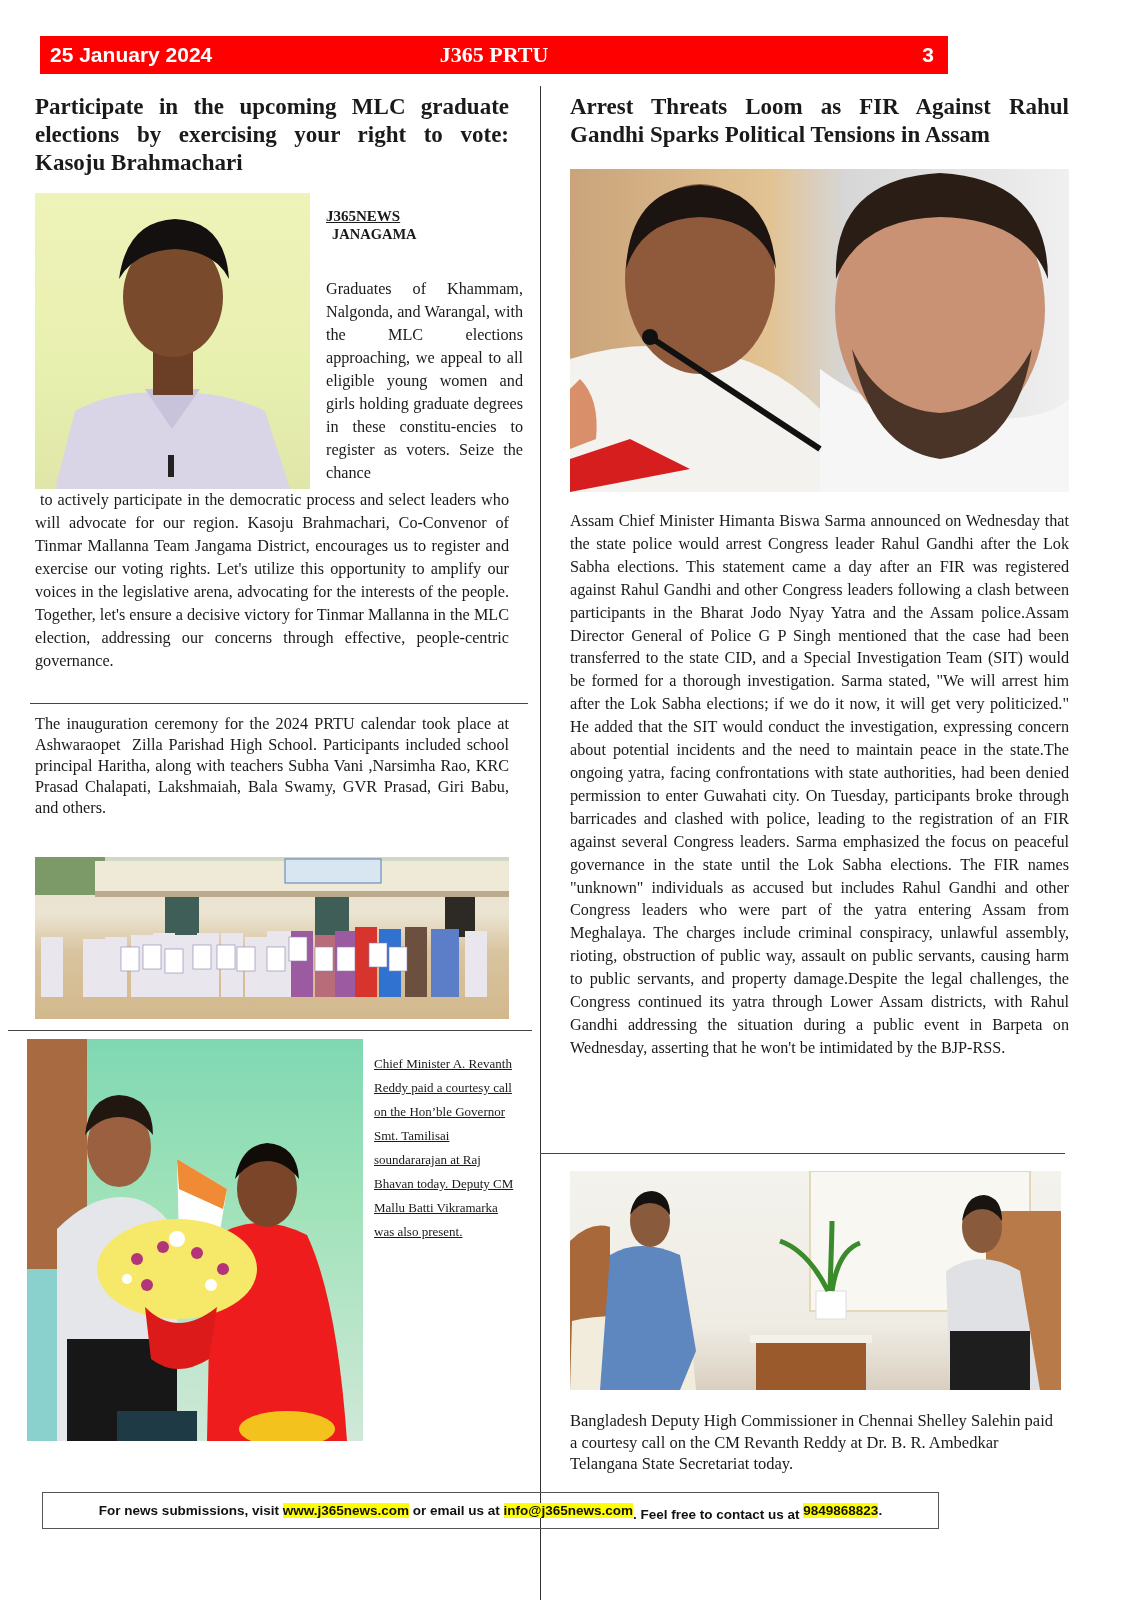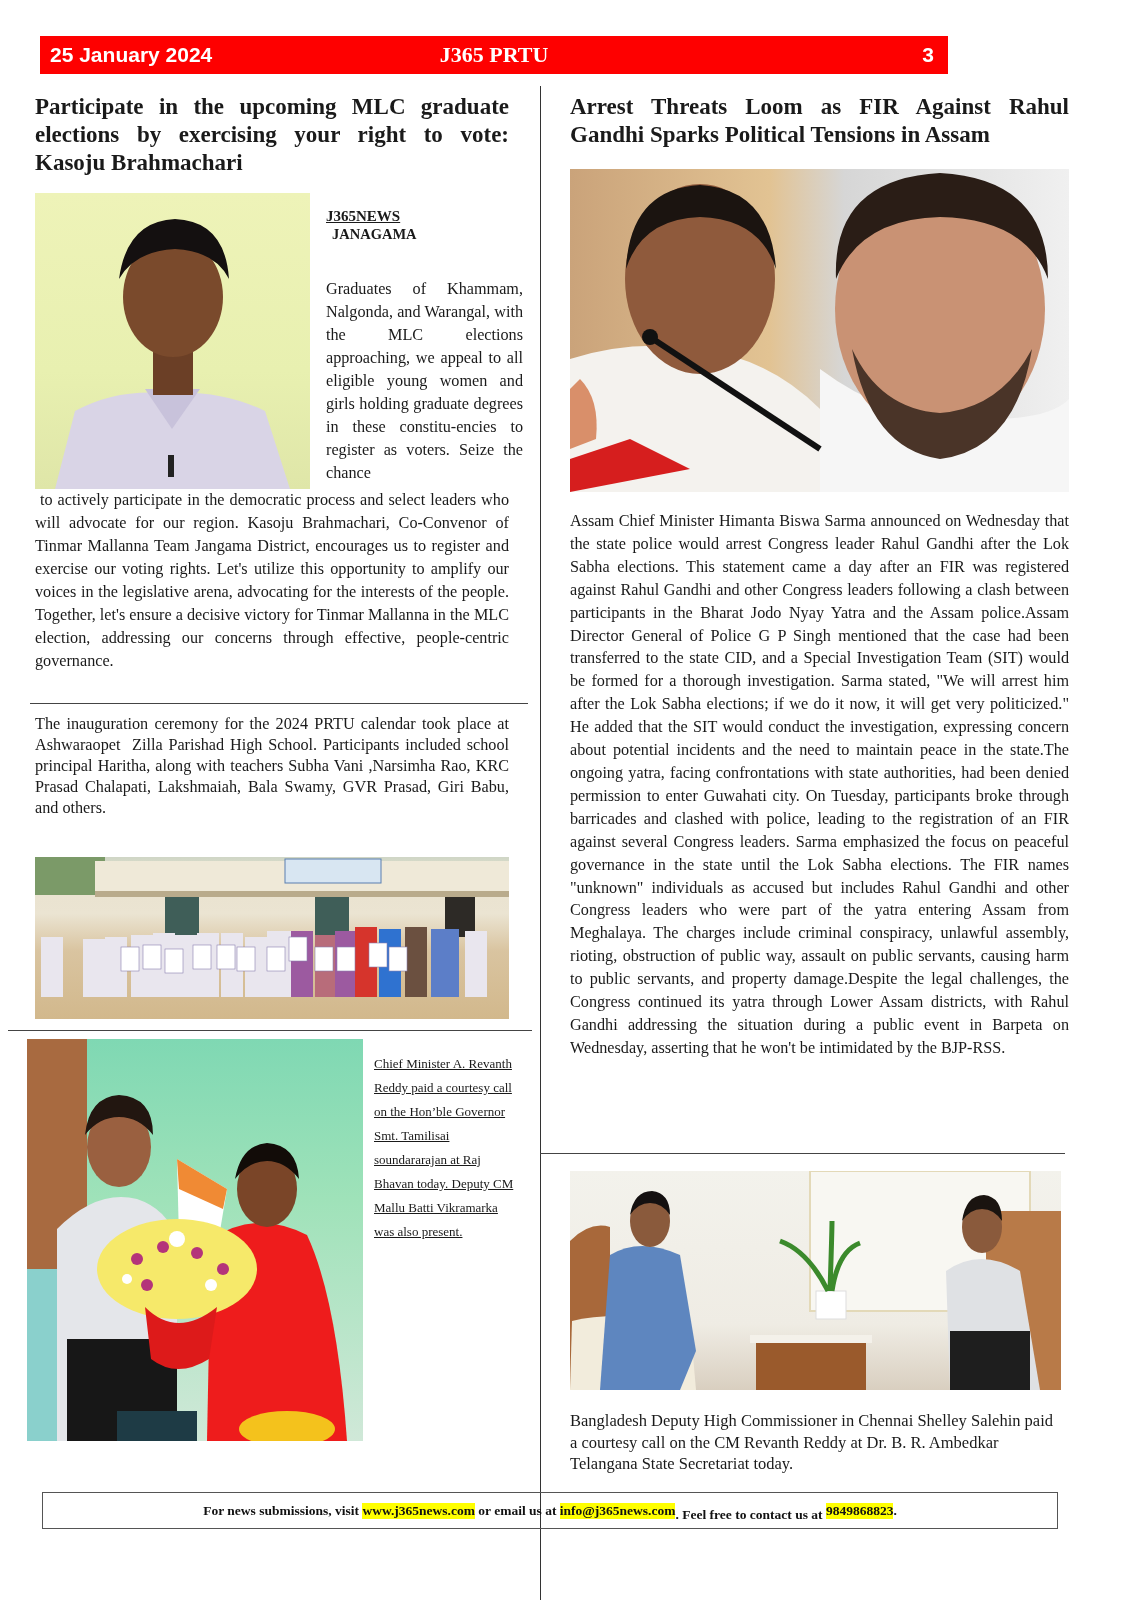--- a/index.html
+++ b/index.html
@@ -40,22 +40,22 @@
     background: linear-gradient(180deg, #cfd6c6 0%, #e9e2cf 12%, #ebe4d2 35%, #d9c4a0 58%, #d2b88c 100%);
   }
   .photo-politics { background: linear-gradient(90deg, #caa37a 0%, #e2c393 40%, #d6d6d6 55%, #f0f0f0 100%); }
   .photo-governor { background: linear-gradient(180deg, #7fd8b3 0%, #9fe2b9 40%, #d0e8d8 100%); }
   .photo-meeting { background: linear-gradient(180deg, #f3f2ec 0%, #efece4 70%, #d9cfc0 100%); }
 
   .cm-caption { font-size: 13px; line-height: 24px; text-decoration: underline; }
   .bd-caption { font-weight: normal; font-size: 16.5px; line-height: 21.5px; }
 
   .footer {
-    left: 42px; top: 1492px; width: 1016px; height: 37px; border: 1.5px solid #555; box-sizing: border-box;
-    font-family: Liberation Serif, serif; font-size: 13.5px; font-weight: bold; color: #111;
+    left: 42px; top: 1492px; width: 897px; height: 37px; border: 1.5px solid #555; box-sizing: border-box;
+    font-family: Liberation Sans, sans-serif; font-size: 13.5px; font-weight: bold; color: #111;
     display: flex; align-items: center; justify-content: center;
   }
   .hl { background: #ffff00; }
 </style>
 </head>
 <body>
 
 <div class="abs header">
   <span>25 January 2024</span>
   <span class="title">J365 PRTU</span>

